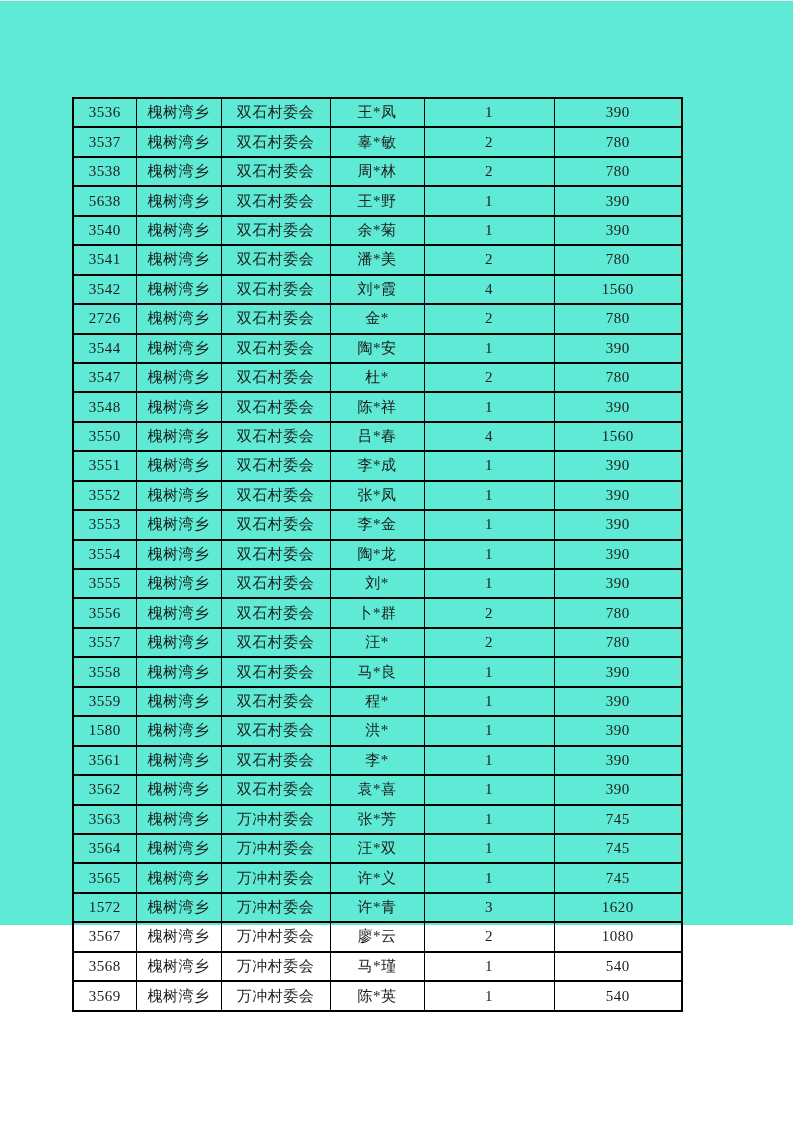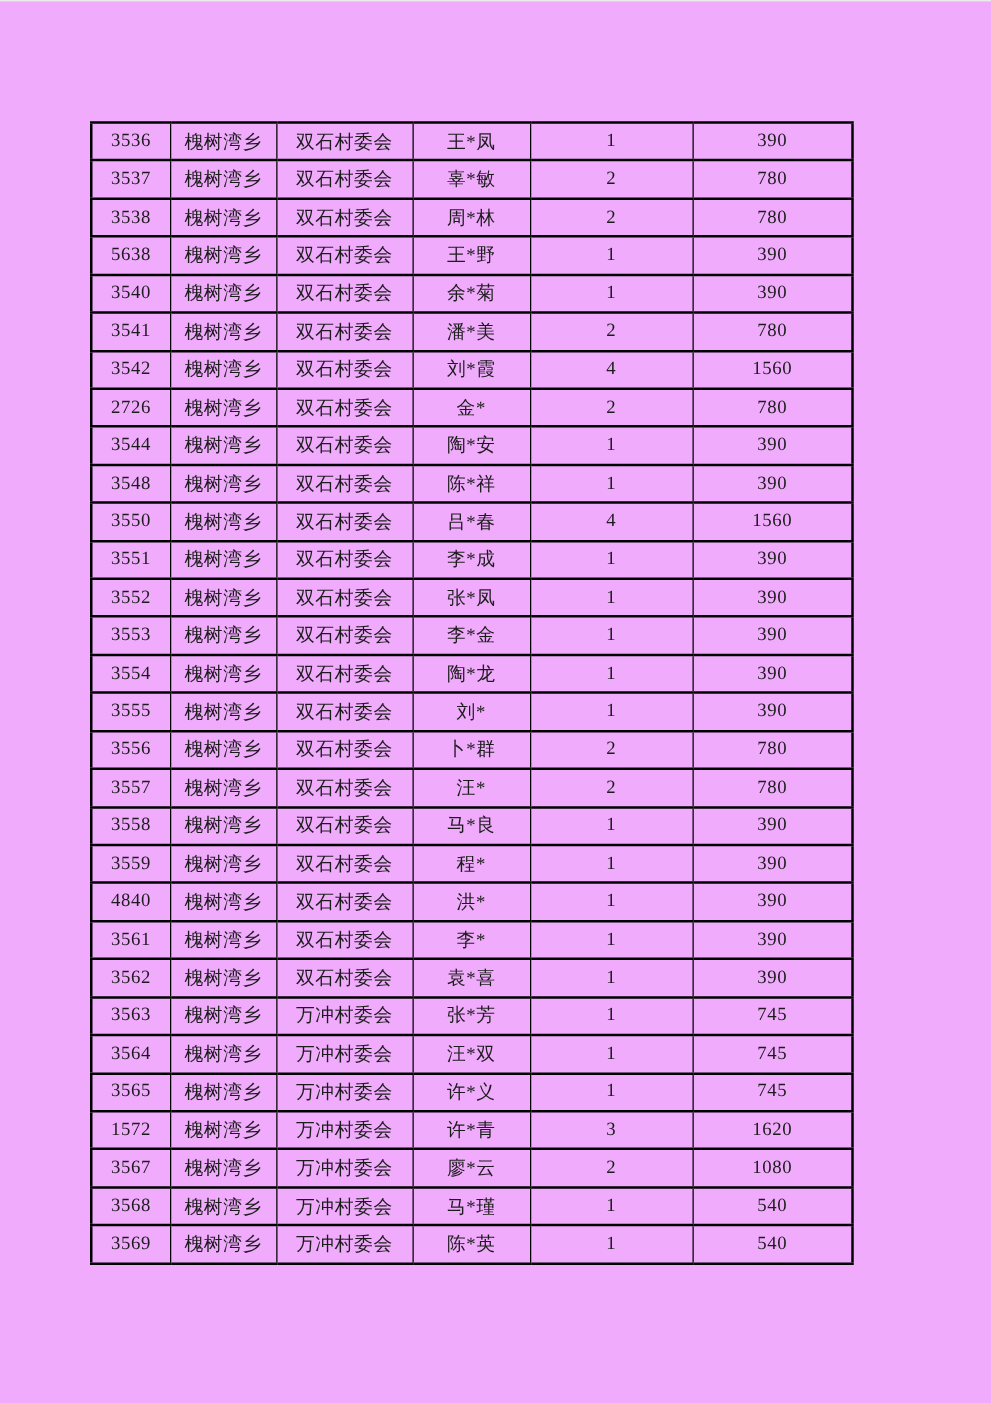--- a/index.html
+++ b/index.html
@@ -13,22 +13,22 @@
     font-family: "Liberation Serif", "DejaVu Serif", serif;
     position: relative;
     overflow: hidden;
     border-top: 1px solid #ececec;
   }
   .page {
     position: absolute;
     left: 0;
     top: 0;
     width: 793px;
-    height: 1122px;
-    background: #f0abfc;
+    height: 924px;
+    background: #5eead4;
   }
   table.data-table {
     position: absolute;
     left: 72px;
     top: 96px;
     width: 609px;
     height: 915px;
     border-collapse: collapse;
     table-layout: fixed;
     border: 2px solid #000000;
@@ -134,20 +134,28 @@
         </tr>
         <tr>
           <td>3544</td>
           <td>槐树湾乡</td>
           <td>双石村委会</td>
           <td>陶*安</td>
           <td>1</td>
           <td>390</td>
         </tr>
         <tr>
+          <td>3547</td>
+          <td>槐树湾乡</td>
+          <td>双石村委会</td>
+          <td>杜*</td>
+          <td>2</td>
+          <td>780</td>
+        </tr>
+        <tr>
           <td>3548</td>
           <td>槐树湾乡</td>
           <td>双石村委会</td>
           <td>陈*祥</td>
           <td>1</td>
           <td>390</td>
         </tr>
         <tr>
           <td>3550</td>
           <td>槐树湾乡</td>
@@ -222,21 +230,21 @@
         </tr>
         <tr>
           <td>3559</td>
           <td>槐树湾乡</td>
           <td>双石村委会</td>
           <td>程*</td>
           <td>1</td>
           <td>390</td>
         </tr>
         <tr>
-          <td>4840</td>
+          <td>1580</td>
           <td>槐树湾乡</td>
           <td>双石村委会</td>
           <td>洪*</td>
           <td>1</td>
           <td>390</td>
         </tr>
         <tr>
           <td>3561</td>
           <td>槐树湾乡</td>
           <td>双石村委会</td>

